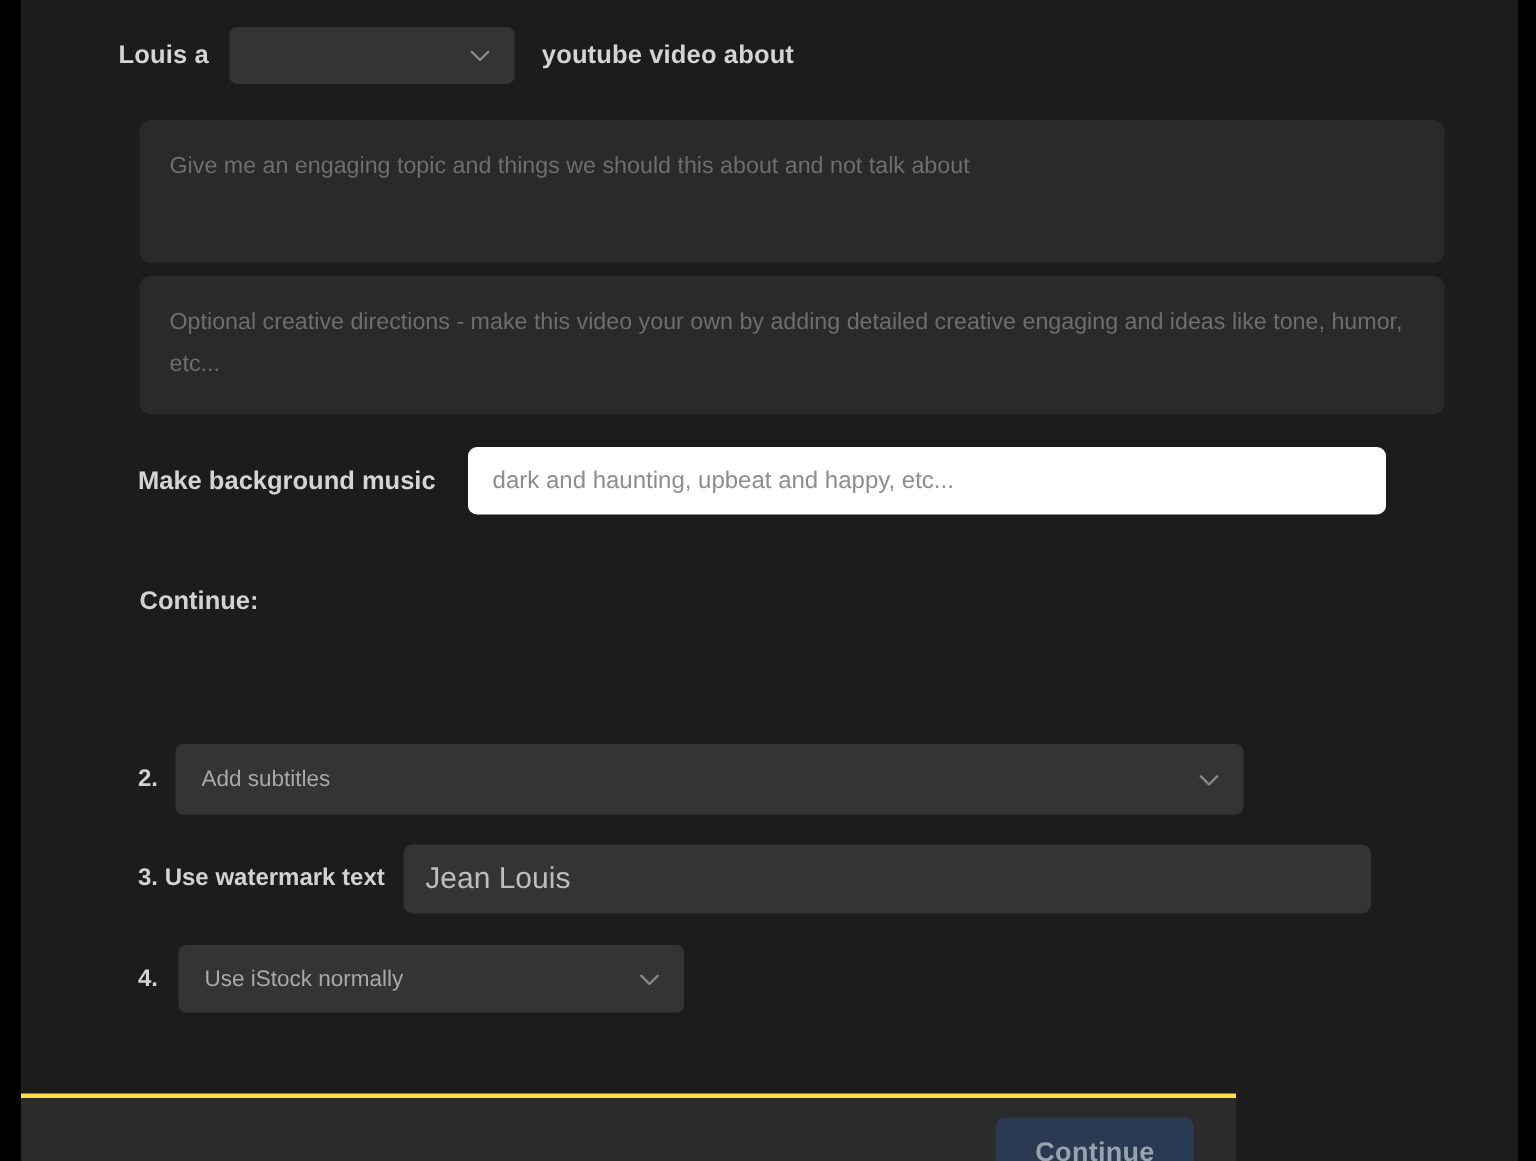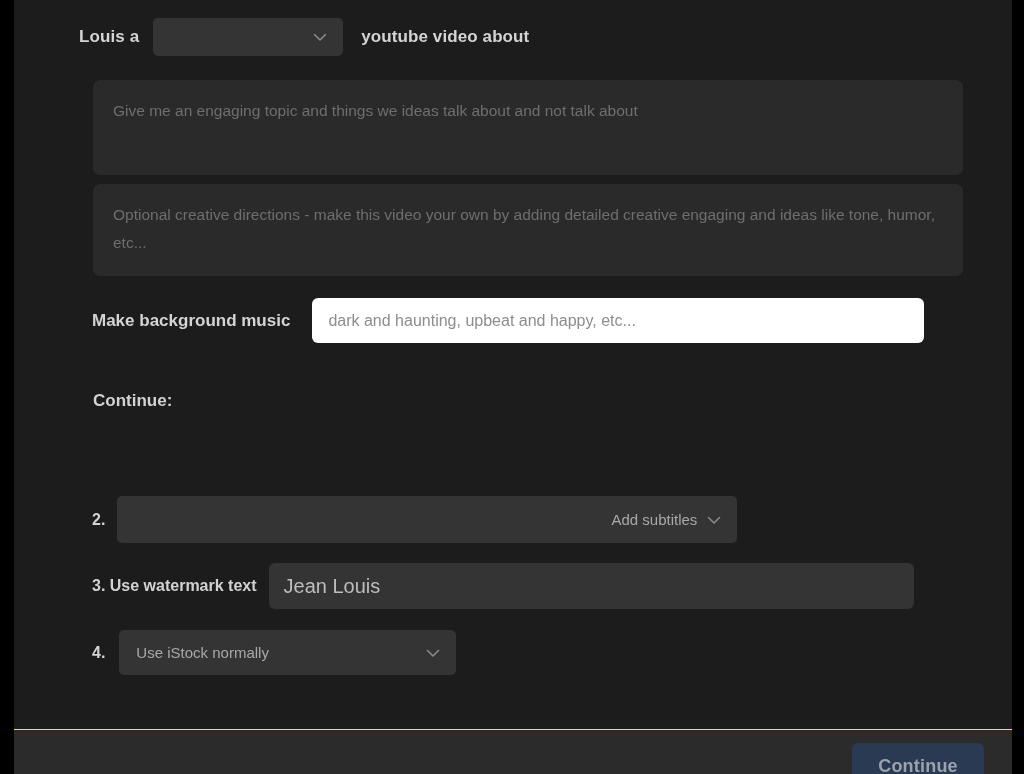--- a/index.html
+++ b/index.html
@@ -194,23 +194,22 @@
   }
   #select-voice {
     width: 338px;
     height: 48px;
     margin-left: 20px;
   }
 
   #setting-row-2 { left: 78px; top: 496px; height: 47px; }
   #setting-row-2 .setting-num { margin-right: 12px; }
   #select-subtitles {
-    width: 620px;
+    width: 712px;
     height: 47px;
-    text-align: right;
   }
 
   #setting-row-3 { left: 78px; top: 563px; height: 46px; text-align: center; }
   #setting-row-3 .setting-num { margin-right: 12px; }
   #input-watermark {
     width: 645px;
     height: 46px;
     background: #343434;
     border: none;
     border-radius: 6px;
@@ -231,24 +230,24 @@
     width: 337px;
     height: 45px;
   }
   #select-istock .sel-label { font-size: 15px; }
 
   
   #modal-footer {
     position: absolute;
     left: 0;
     top: 729px;
-    width: 998px;
+    width: 810px;
     height: 45px;
     background: #2b2b2b;
-    border-top: 1px solid #fde047;
+    border-top: 3px solid #fde047;
     box-sizing: border-box;
   }
   #btn-continue {
     position: absolute;
     right: 28px;
     top: 13px;
     width: 132px;
     height: 46px;
     background: #2a3a52;
     border: none;
@@ -282,21 +281,21 @@
             <svg viewBox="0 0 22 22" xmlns="http://www.w3.org/2000/svg">
               <path d="M5.5 8.5 L11 14 L16.5 8.5" fill="none" stroke="#8a8a8a" stroke-width="1.6" stroke-linecap="round" stroke-linejoin="round"></path>
             </svg>
           </span>
         </div>
 
         <span class="headline-text trail">youtube video about</span>
       </div>
 
       <div class="textarea-box" id="textarea-topic">
-        <div class="ta-placeholder">Give me an engaging topic and things we ideas talk about and not talk about</div>
+        <div class="ta-placeholder">Give me an engaging topic and things we should this about and not talk about</div>
       </div>
 
       <div class="textarea-box" id="textarea-directions">
         <div class="ta-placeholder">Optional creative directions - make this video your own by adding detailed creative engaging and ideas like tone, humor, etc...</div>
       </div>
 
       <div id="music-row">
         <span id="music-label">Make background music</span>
         <div id="input-music">
           <span class="inp-placeholder">dark and haunting, upbeat and happy, etc...</span>

